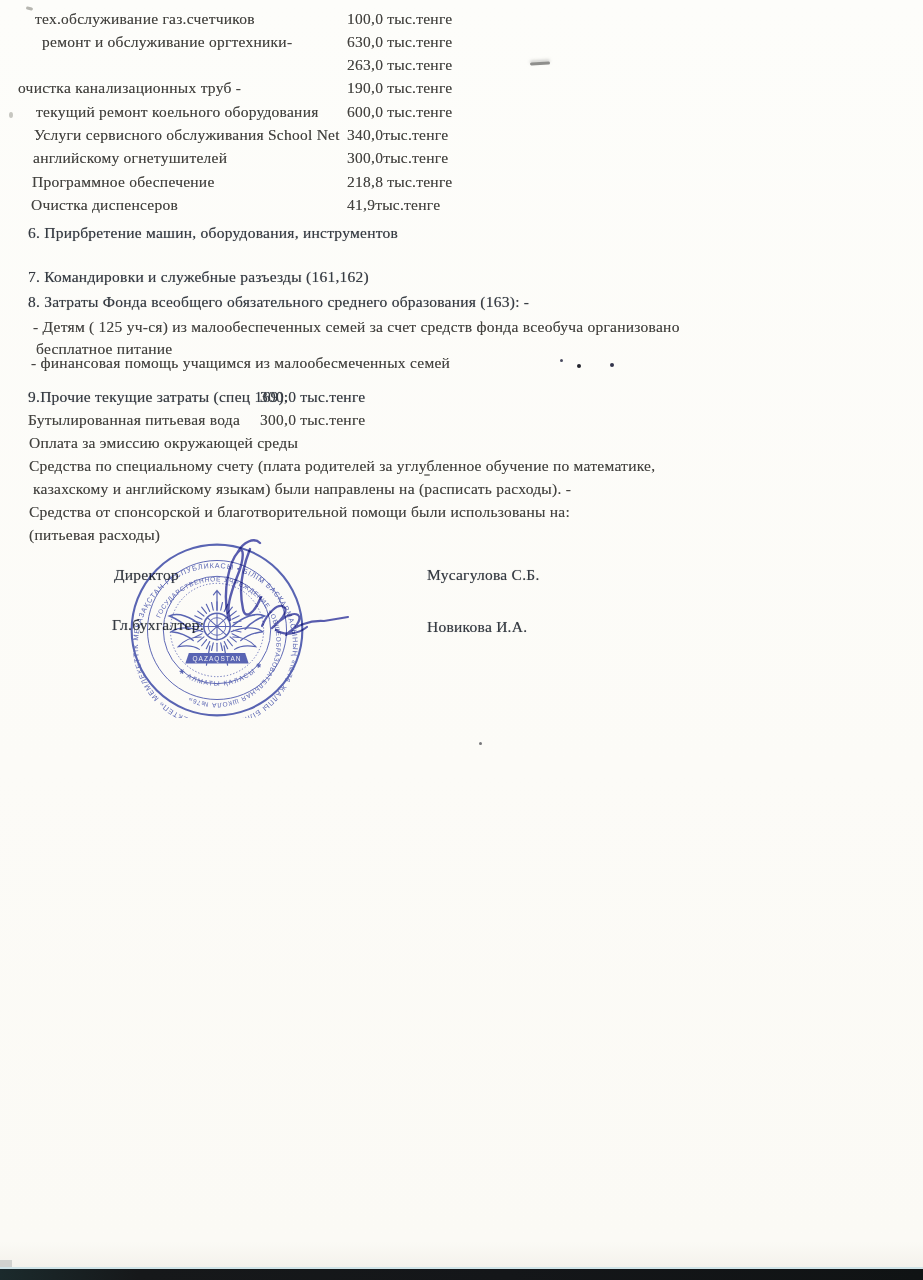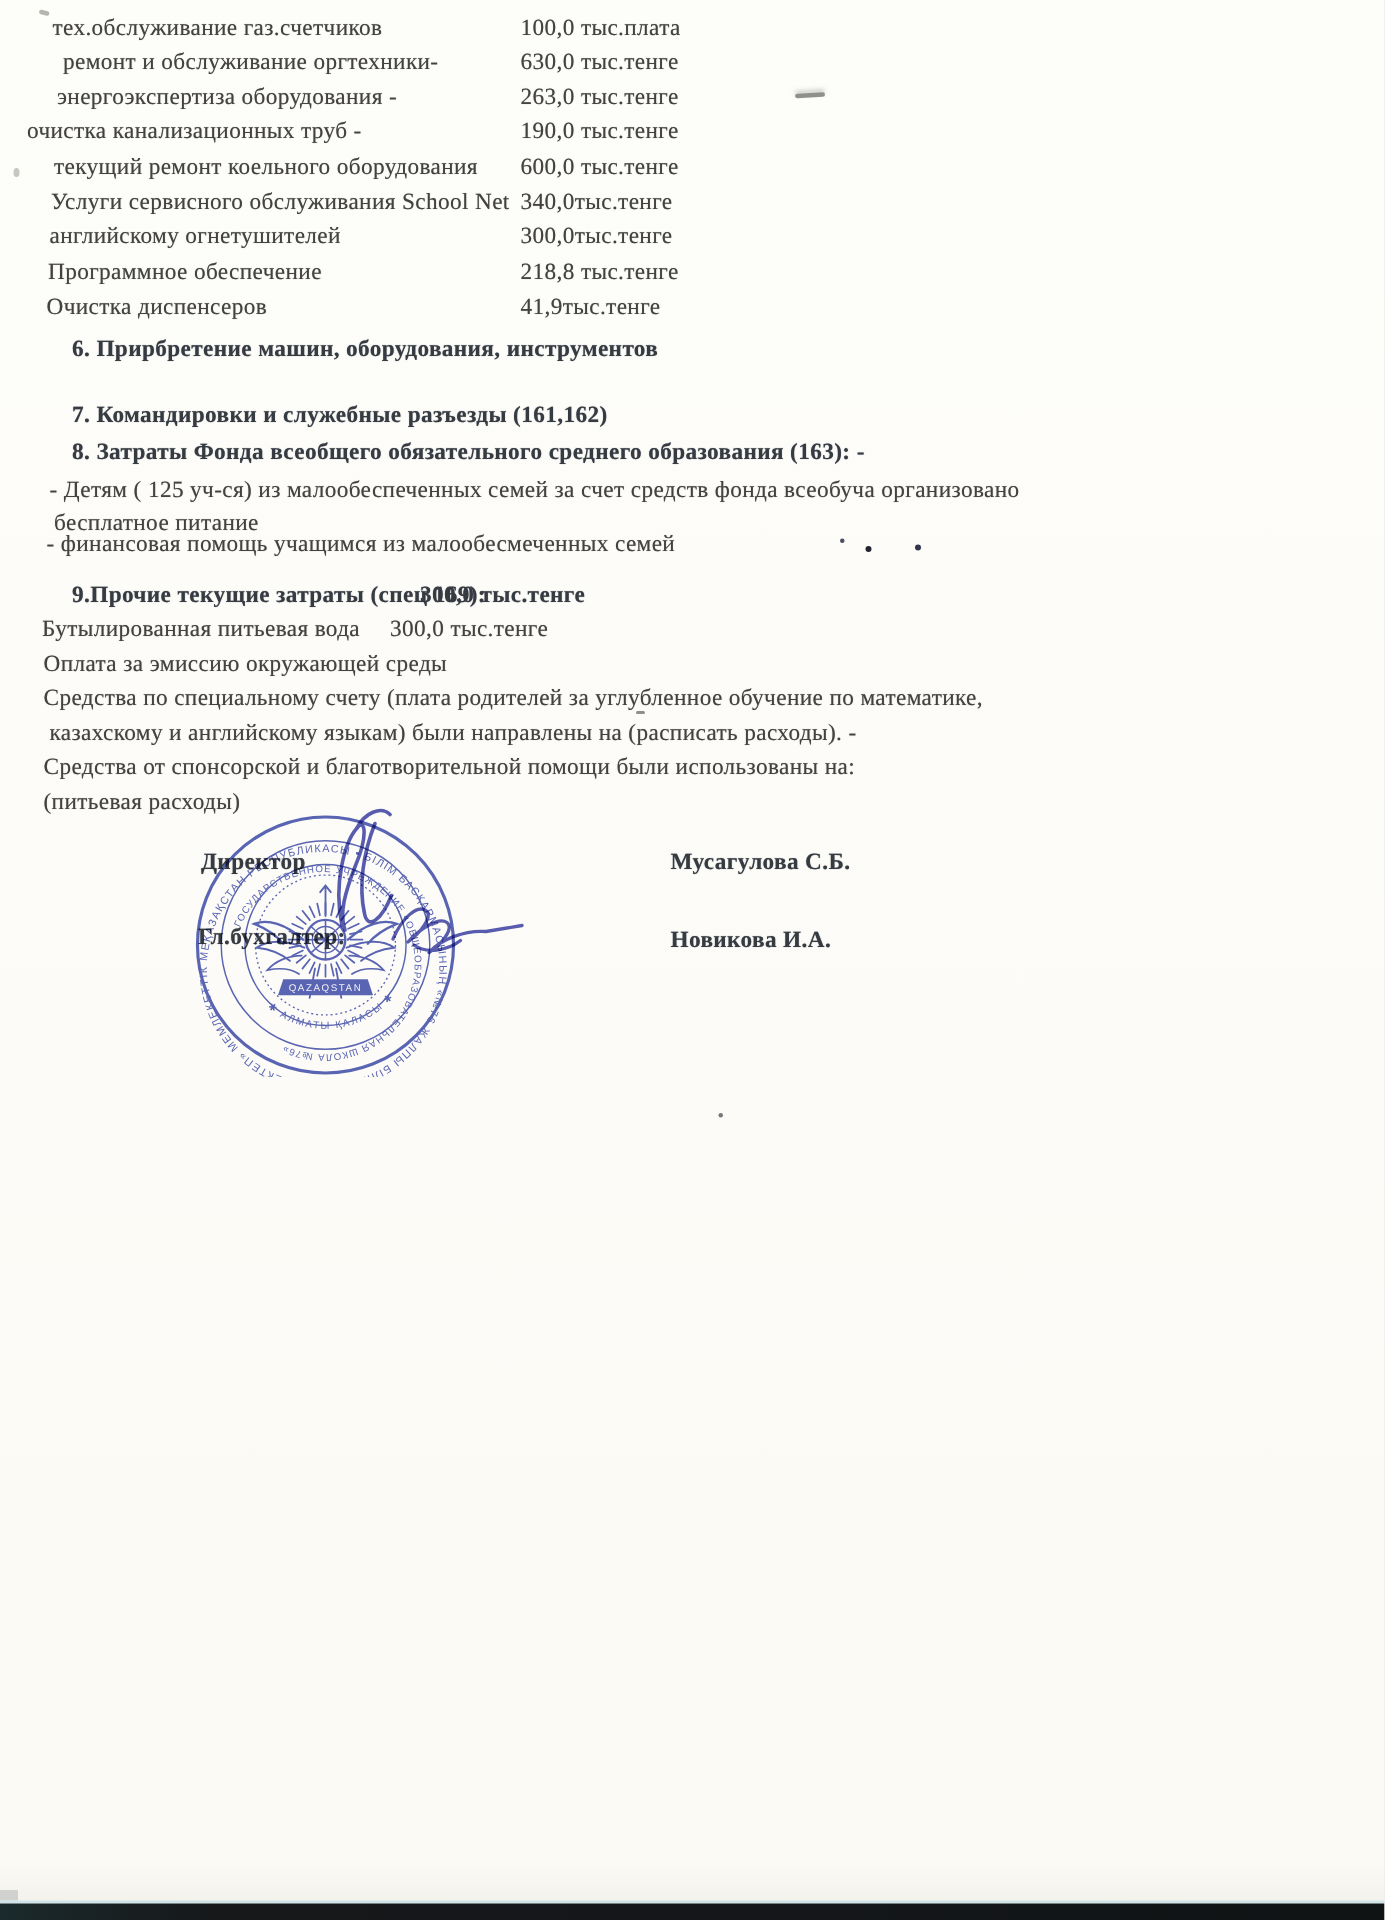--- a/index.html
+++ b/index.html
@@ -5,21 +5,21 @@
   html,body{margin:0;padding:0;}
   body{width:923px;height:1280px;overflow:hidden;background:#e8e6e0;}
   .page{
     position:relative;width:923px;height:1280px;
     background:linear-gradient(180deg,#fdfdfa 0%,#fcfbf7 60%,#fbfaf5 97%,#f4f2ec 99%);
     font-family:"Liberation Serif","DejaVu Serif",serif;
     color:#43423e;
   }
   .txt{position:absolute;font-size:15.5px;letter-spacing:.25px;line-height:21px;
        white-space:nowrap;text-shadow:0 0 .6px rgba(75,75,78,.55);}
-  .bold{font-weight:bold;color:#363b42;text-shadow:0 0 .7px rgba(54,60,70,.6);margin-left:20px;}
+  .bold{font-weight:normal;color:#363b42;text-shadow:0 0 .7px rgba(54,60,70,.6);}
   .row{position:absolute;left:0;width:540px;height:22px;}
   .row .lbl{position:absolute;top:0;}
   .row .amt{position:absolute;top:0;left:347px;}
   .amt2{left:260px !important;}
   
   .artifact{position:absolute;border-radius:2px;}
   .dot{position:absolute;border-radius:50%;}
   
   .scan-line{position:absolute;left:0;bottom:11px;width:923px;height:2px;background:#cfe4e8;}
   .scan-bar{position:absolute;left:0;bottom:0;width:923px;height:11px;
@@ -32,28 +32,27 @@
             mix-blend-mode:multiply;opacity:.92;}
 </style>
 </head>
 <body>
 
 <div class="page">
 
   <div>
     <div class="row" style="top:8px">
         <span class="txt lbl" style="left:35px">тех.обслуживание газ.счетчиков</span>
-        <span class="txt amt">100,0 тыс.плата</span>
+        <span class="txt amt">100,0 тыс.тенге</span>
       </div>
     <div class="row" style="top:31px">
         <span class="txt lbl" style="left:42px">ремонт и обслуживание оргтехники-</span>
         <span class="txt amt">630,0 тыс.тенге</span>
       </div>
     <div class="row" style="top:54px">
-        <span class="txt lbl" style="left:38px">энергоэкспертиза оборудования -</span>
         <span class="txt amt">263,0 тыс.тенге</span>
       </div>
     <div class="row" style="top:77px">
         <span class="txt lbl" style="left:18px">очистка канализационных труб -</span>
         <span class="txt amt">190,0 тыс.тенге</span>
       </div>
     <div class="row" style="top:101px">
         <span class="txt lbl" style="left:36px">текущий ремонт коельного оборудования</span>
         <span class="txt amt">600,0 тыс.тенге</span>
       </div>

